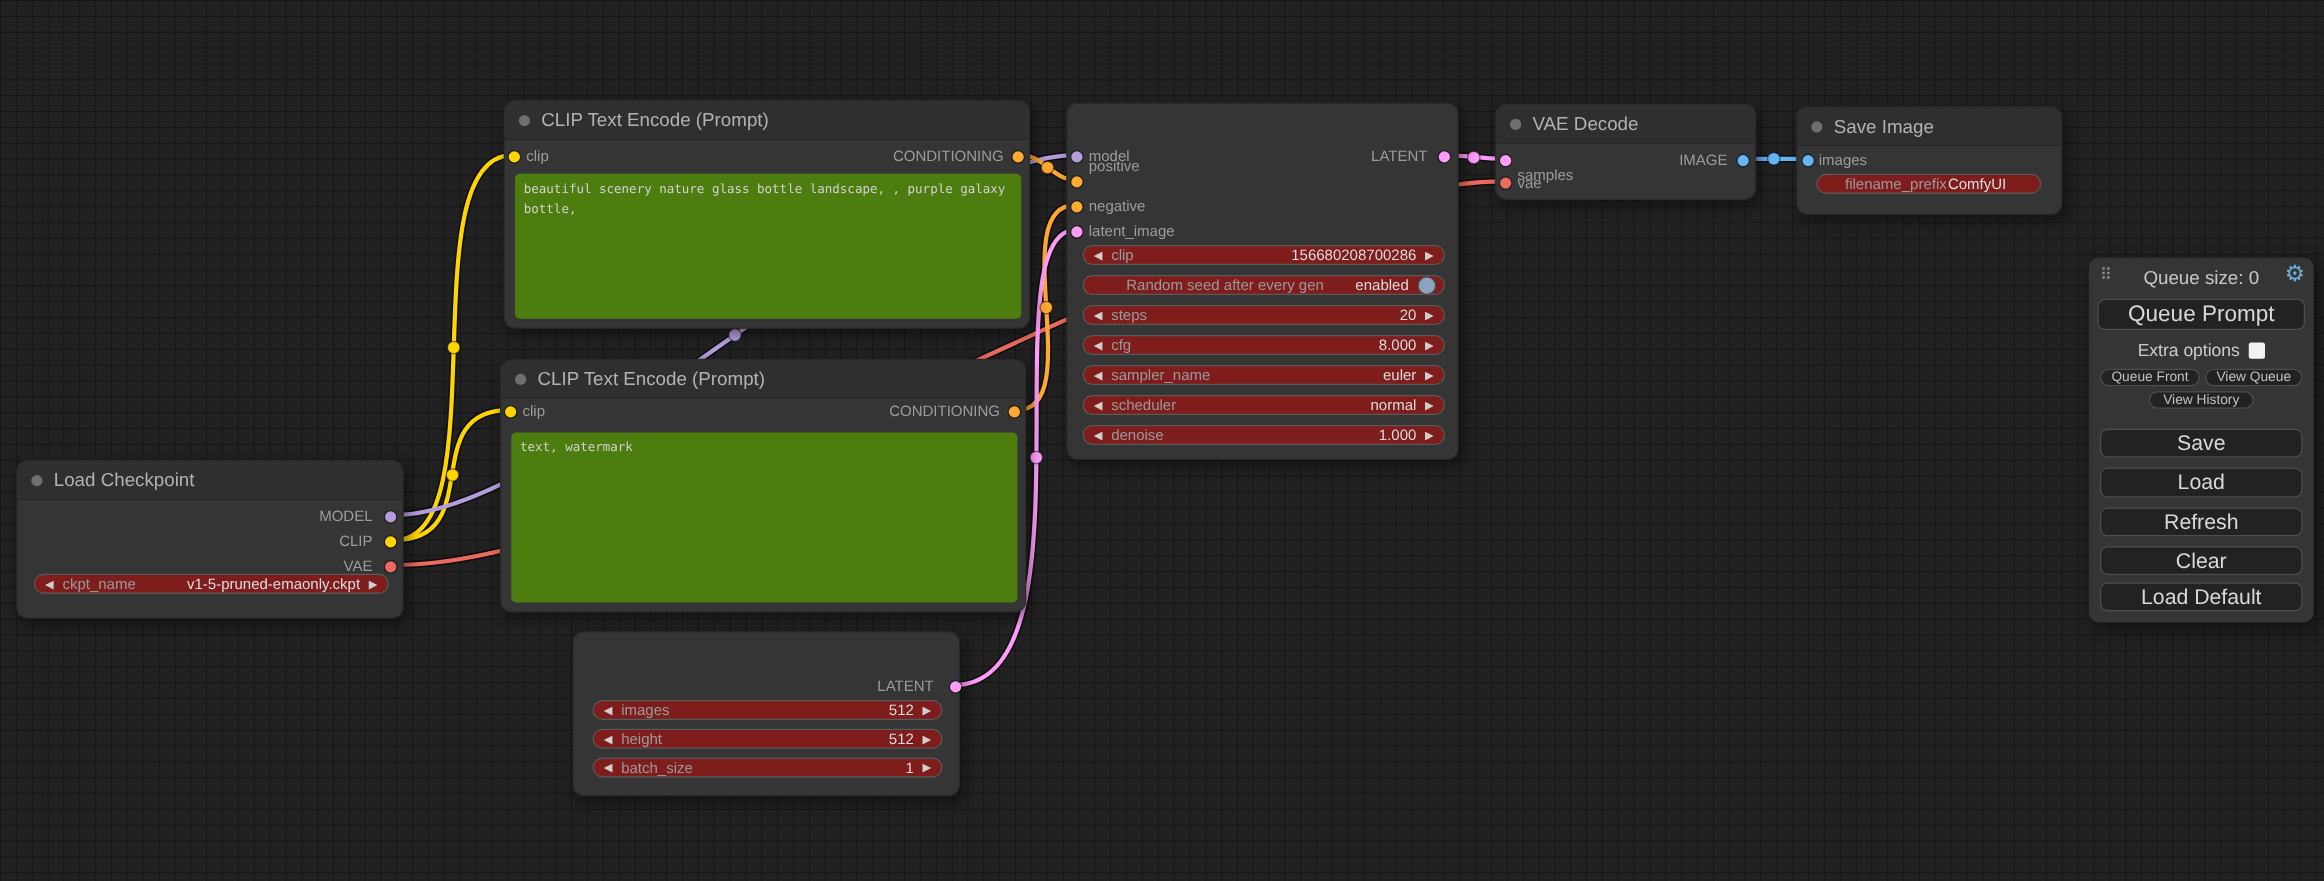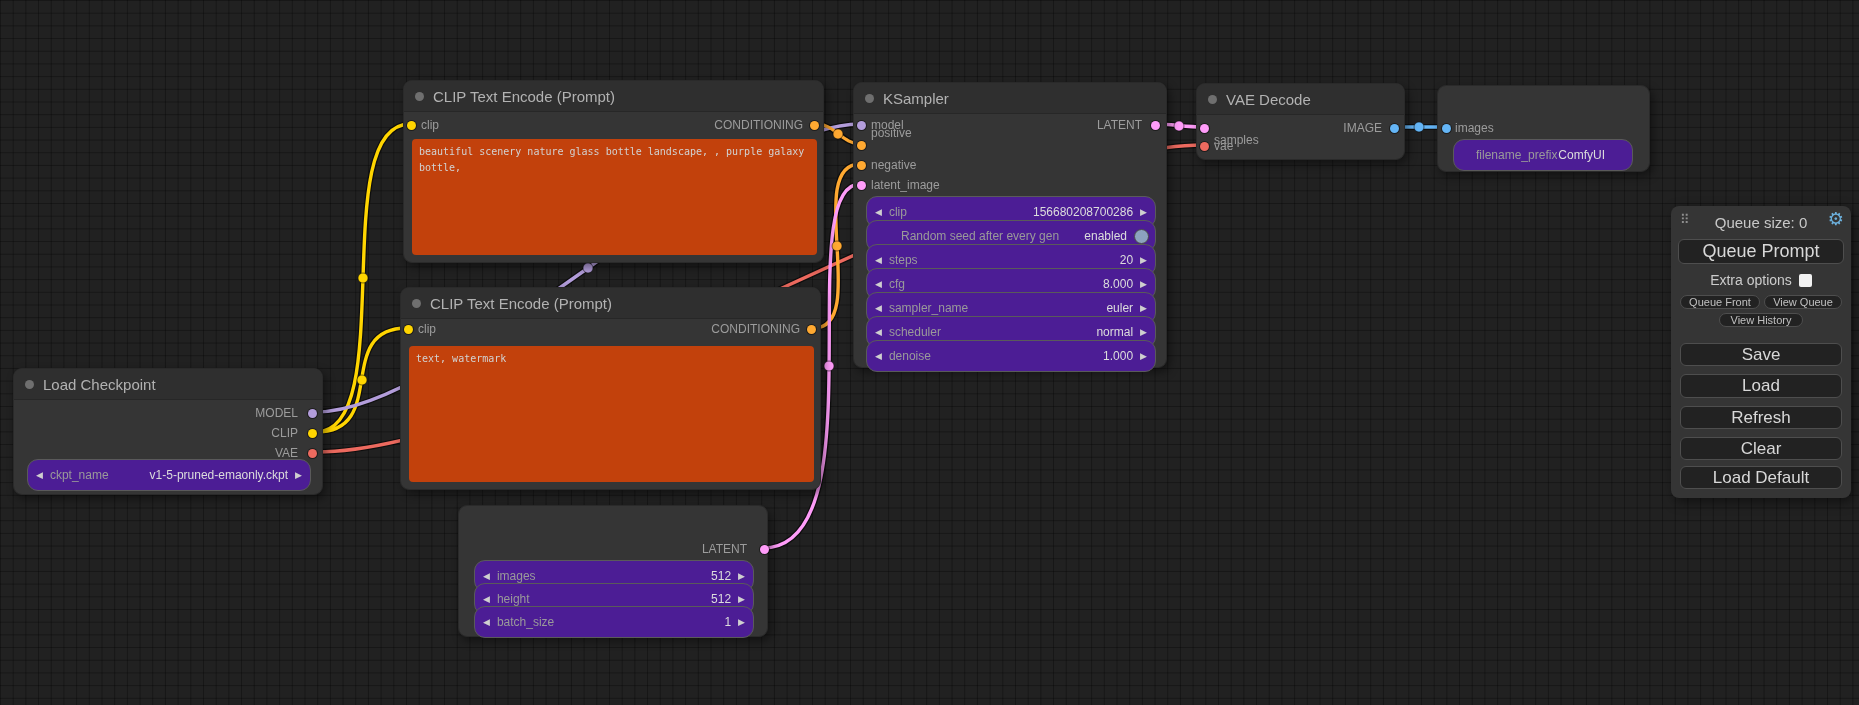--- a/index.html
+++ b/index.html
@@ -23,31 +23,31 @@
   .node-title{
     height:30px;display:flex;align-items:center;background:#2f2f2f;
     border-radius:8px 8px 0 0;border-bottom:1px solid #272727;
     color:#b2b2b2;font-size:15px;padding-left:11px;
   }
   .title-dot{width:9px;height:9px;border-radius:50%;background:#6f6f6f;margin-right:9px;flex:none;}
   .pdot{position:absolute;width:9px;height:9px;border-radius:50%;box-shadow:0 0 0 1px rgba(0,0,0,0.45);}
   .plabel{position:absolute;font-size:12px;color:#9c9c9c;line-height:12px;white-space:nowrap;}
   .plabel.out{text-align:right;}
   .widget{
-    position:absolute;height:32px;background:#4c1d95;border:1px solid #5a5a5a;
+    position:absolute;height:16px;background:#7f1d1d;border:1px solid #5a5a5a;
     border-radius:11px;box-sizing:border-box;display:flex;align-items:center;
     font-size:12px;padding:4px 8px;white-space:nowrap;
   }
   .warrow{color:#cfcfcf;font-size:9px;line-height:9px;flex:none;}
   .wlabel{color:#9a9a9a;margin-left:7px;overflow:hidden;}
   .wlabel.noarrow{margin-left:26px;}
   .wvalue{color:#dcdcdc;margin-left:auto;padding-right:7px;}
   .wtoggle{width:13px;height:13px;border-radius:50%;background:#8ca3bf;border:1px solid #4a4a4a;flex:none;margin-right:-2px;}
   .prompt{
-    position:absolute;background:#c2410c;border-radius:4px;color:#d2d2d2;
+    position:absolute;background:#4d7c0f;border-radius:4px;color:#d2d2d2;
     font-family:"DejaVu Sans Mono", monospace;font-size:10px;line-height:1.55;
     padding:5px 7px;box-sizing:border-box;white-space:pre-wrap;word-break:break-word;
   }
   
   .qpanel{
     position:absolute;left:1671px;top:206px;width:180px;height:292px;z-index:3;
     background:#353535;border-radius:8px;box-shadow:3px 4px 12px rgba(0,0,0,0.5);
   }
   .qhandle{position:absolute;left:9px;top:6px;color:#8f8f8f;font-size:13px;letter-spacing:-2px;cursor:grab;}
   .qsize{position:absolute;left:0;right:0;top:8px;text-align:center;color:#c8c8c8;font-size:15px;}
@@ -134,24 +134,20 @@
     <span>CLIP Text Encode (Prompt)</span>
   </div>
   <span class="pdot" style="left:3px;top:36.5px;background:#FFD500;"></span>
   <span class="plabel" style="left:17px;top:35px;">clip</span>
   <span class="pdot" style="left:406px;top:36.5px;background:#FFA931;"></span>
   <span class="plabel out" style="right:20px;top:35px;">CONDITIONING</span>
   <div class="prompt" style="left:8px;top:58px;width:405px;height:136px;">text, watermark</div>
 </div>
 
 <div class="node" style="left:853px;top:82px;width:314px;height:286px;">
-  <div class="node-title">
-    <span class="title-dot"></span>
-    <span>KSampler</span>
-  </div>
   <span class="pdot" style="left:3px;top:37.5px;background:#B39DDB;"></span>
   <span class="plabel" style="left:17px;top:36px;">model</span>
   <span class="pdot" style="left:3px;top:57.5px;background:#FFA931;"></span>
   <span class="plabel" style="left:17px;top:44px;">positive</span>
   <span class="pdot" style="left:3px;top:77.5px;background:#FFA931;"></span>
   <span class="plabel" style="left:17px;top:76px;">negative</span>
   <span class="pdot" style="left:3px;top:97.5px;background:#FF9CF9;"></span>
   <span class="plabel" style="left:17px;top:96px;">latent_image</span>
   <span class="pdot" style="left:296.5px;top:37.5px;background:#FF9CF9;"></span>
   <span class="plabel out" style="right:24px;top:36px;">LATENT</span>
@@ -206,20 +202,24 @@
   </div>
   <span class="pdot" style="left:3px;top:39.5px;background:#FF9CF9;"></span>
   <span class="plabel" style="left:17px;top:50px;text-align:right;">samples</span>
   <span class="pdot" style="left:3px;top:57.5px;background:#ED6A5F;"></span>
   <span class="plabel" style="left:17px;top:56px;">vae</span>
   <span class="pdot" style="left:192.5px;top:39.5px;background:#64B5F6;"></span>
   <span class="plabel out" style="right:22px;top:38px;">IMAGE</span>
 </div>
 
 <div class="node" style="left:1437px;top:85px;width:213px;height:87px;">
+  <div class="node-title">
+    <span class="title-dot"></span>
+    <span>Save Image</span>
+  </div>
   <span class="pdot" style="left:3.5px;top:37.5px;background:#64B5F6;"></span>
   <span class="plabel" style="left:17px;top:36px;">images</span>
   <div class="widget" style="left:15px;top:53px;width:180px;">
     <span class="wlabel" style="margin-left:14px;">filename_prefix</span>
     <span class="wvalue" style="margin-right:12px;">ComfyUI</span>
   </div>
 </div>
 
 <div class="node" style="left:458px;top:505px;width:310px;height:132px;">
   <span class="pdot" style="left:300.5px;top:38.5px;background:#FF9CF9;"></span>

